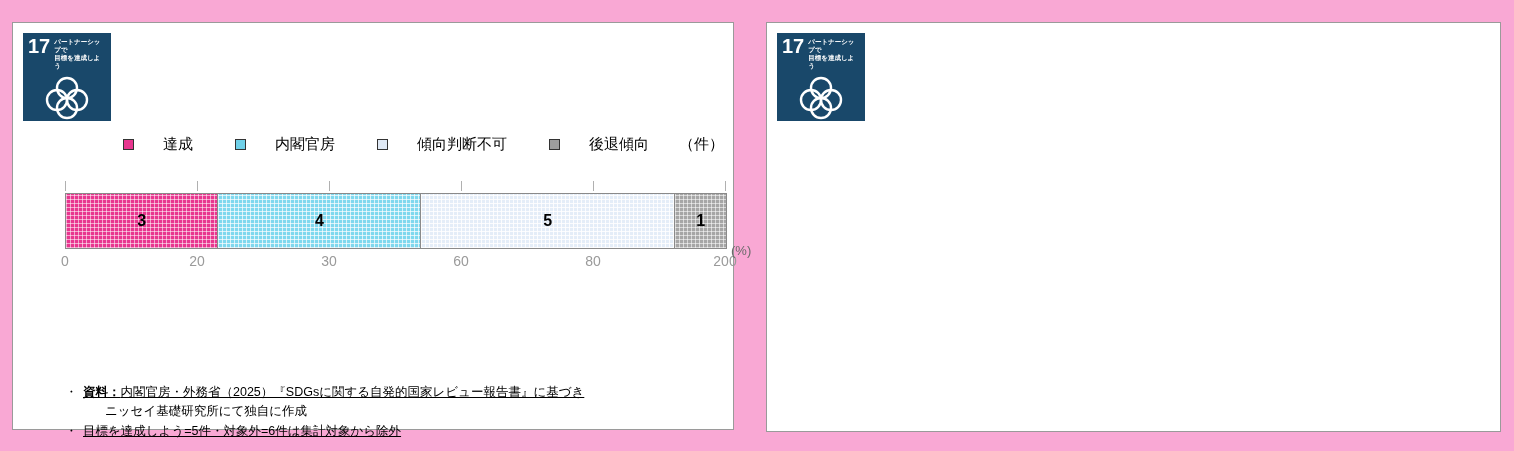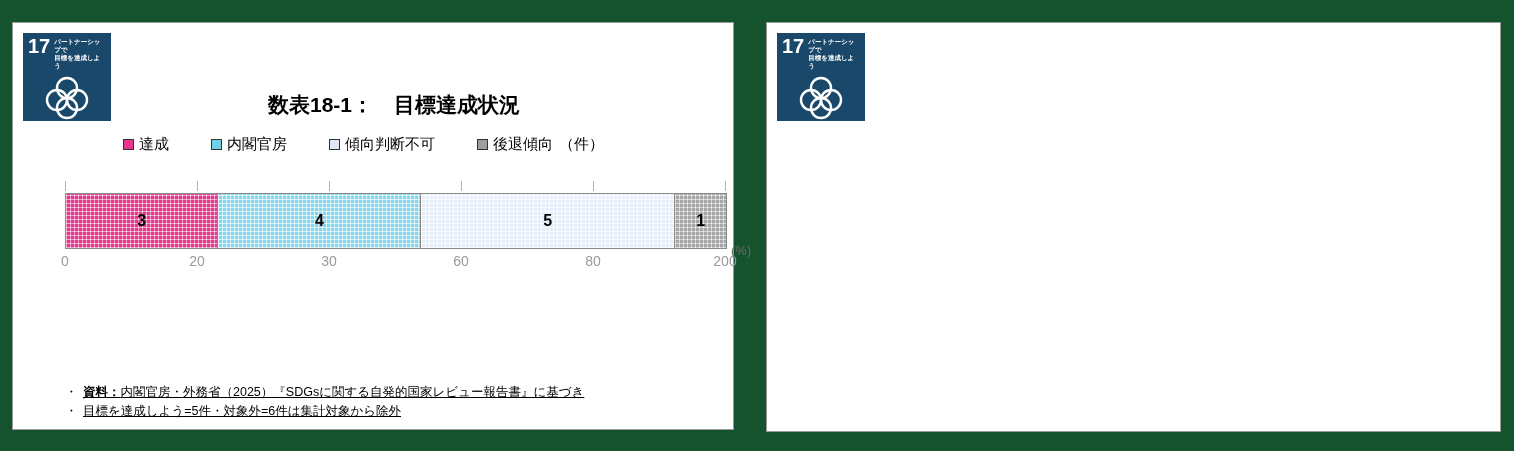--- a/index.html
+++ b/index.html
@@ -5,21 +5,21 @@
   html, body {
     margin: 0;
     padding: 0;
     background: #ffffff;
     font-family: "Liberation Sans", sans-serif;
   }
   #root {
     position: relative;
     width: 1514px;
     height: 451px;
-    background: #14532d;
+    background: #f9a8d4;
   }
 
   
   .panel {
     position: absolute;
     background: #ffffff;
     border: 1px solid #9a9a9a;
     box-sizing: border-box;
   }
   #panel-left  { left: 12px;  top: 22px; width: 722px; height: 408px; }
@@ -76,20 +76,21 @@
     display: flex;
     align-items: center;
     font-size: 15px;
     color: #000;
   }
   .legend-item {
     display: flex;
     align-items: center;
     margin-right: 42px;
     white-space: nowrap;
+    gap: 24px;
   }
   .legend-swatch {
     width: 11px;
     height: 11px;
     margin-right: 5px;
     border: 1px solid #333;
     box-sizing: border-box;
   }
   .sw-achieved   { background: #e8368f; }
   .sw-improving  { background: #6fd0e8; }
@@ -220,21 +221,20 @@
           <g fill="none" stroke="#ffffff" stroke-width="2.4">
             <circle cx="26" cy="16" r="10"></circle>
             <circle cx="16" cy="28" r="10"></circle>
             <circle cx="36" cy="28" r="10"></circle>
             <circle cx="26" cy="36" r="10"></circle>
           </g>
         </svg>
       </div>
     </div>
 
-    <div class="chart-title" id="title-left">数表18-1：　目標達成状況</div>
 
     <div id="legend">
       <div class="legend-item">
         <span class="legend-swatch sw-achieved"></span>
         <span>達成</span>
       </div>
       <div class="legend-item">
         <span class="legend-swatch sw-improving"></span>
         <span>内閣官房</span>
       </div>
@@ -281,20 +281,21 @@
           <div class="ax-lab" style="left: 660px;">200</div>
         </div>
       <div id="lbar-pct">(%)</div>
     </div>
 
     <div class="notes" id="notes-left">
       <div class="note-row">
         <span class="note-bullet">・</span>
         <span class="note-text"><b>資料：</b><span>内閣官房・外務省（2025）『SDGsに関する自発的国家レビュー報告書』に基づき</span></span>
       </div>
+      <div class="note-sub">ニッセイ基礎研究所にて独自に作成</div>
       <div class="note-row">
         <span class="note-bullet">・</span>
         <span class="note-text">目標を達成しよう=5件・対象外=6件は集計対象から除外</span>
       </div>
     </div>
   </div>
 
   <div class="panel" id="panel-right">
 
     <div class="sdg-badge" style="left:10px; top:10px;">

